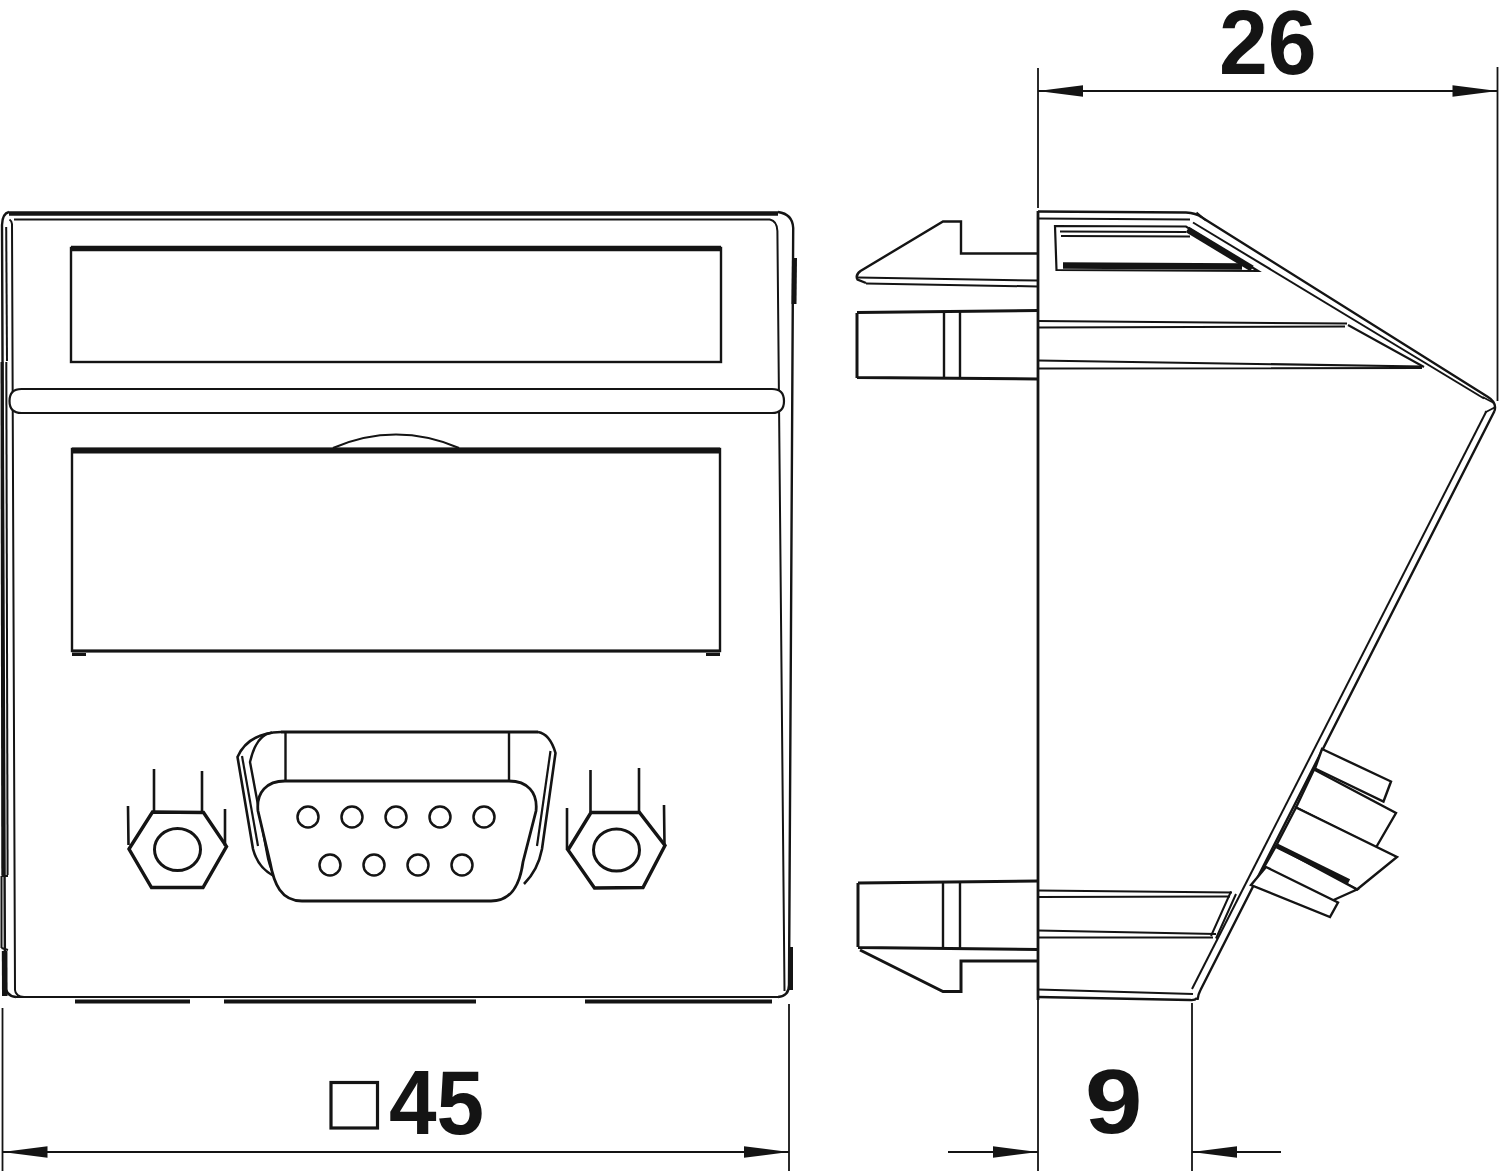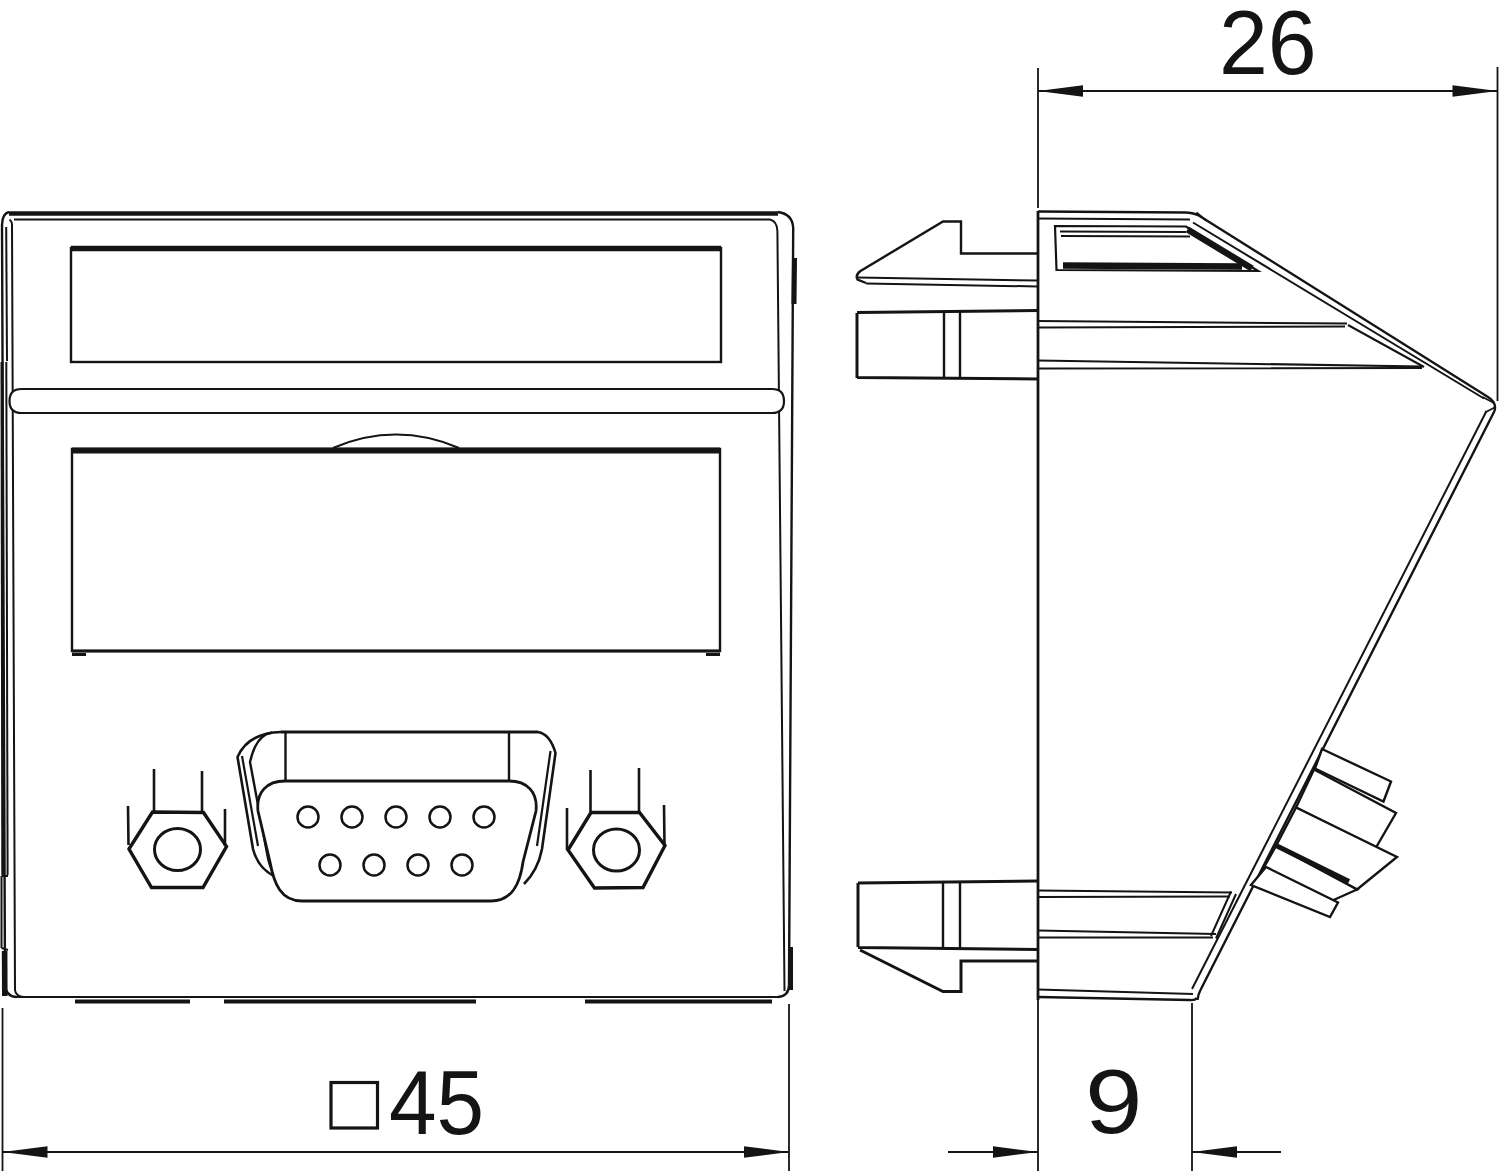--- a/index.html
+++ b/index.html
@@ -1,16 +1,16 @@
 <!DOCTYPE html>
 <html><head>
 <meta charset="utf-8">
 <style>
   html,body{margin:0;padding:0;background:#ffffff;}
-  .page{position:relative;width:1500px;height:1171px;background:#ffffff;overflow:hidden;}
+  .page{position:relative;width:1500px;height:1171px;background:#ffffff;overflow:hidden;font-weight:bold;}
   svg{display:block;}
   text{font-family:"Liberation Sans",sans-serif;fill:#141414;}
 </style>
 </head>
 <body>
 <div class="page">
 <svg width="1500" height="1171" viewBox="0 0 1500 1171" fill="none" stroke-linecap="butt">
 
 <g id="front" stroke="#141414">
 

